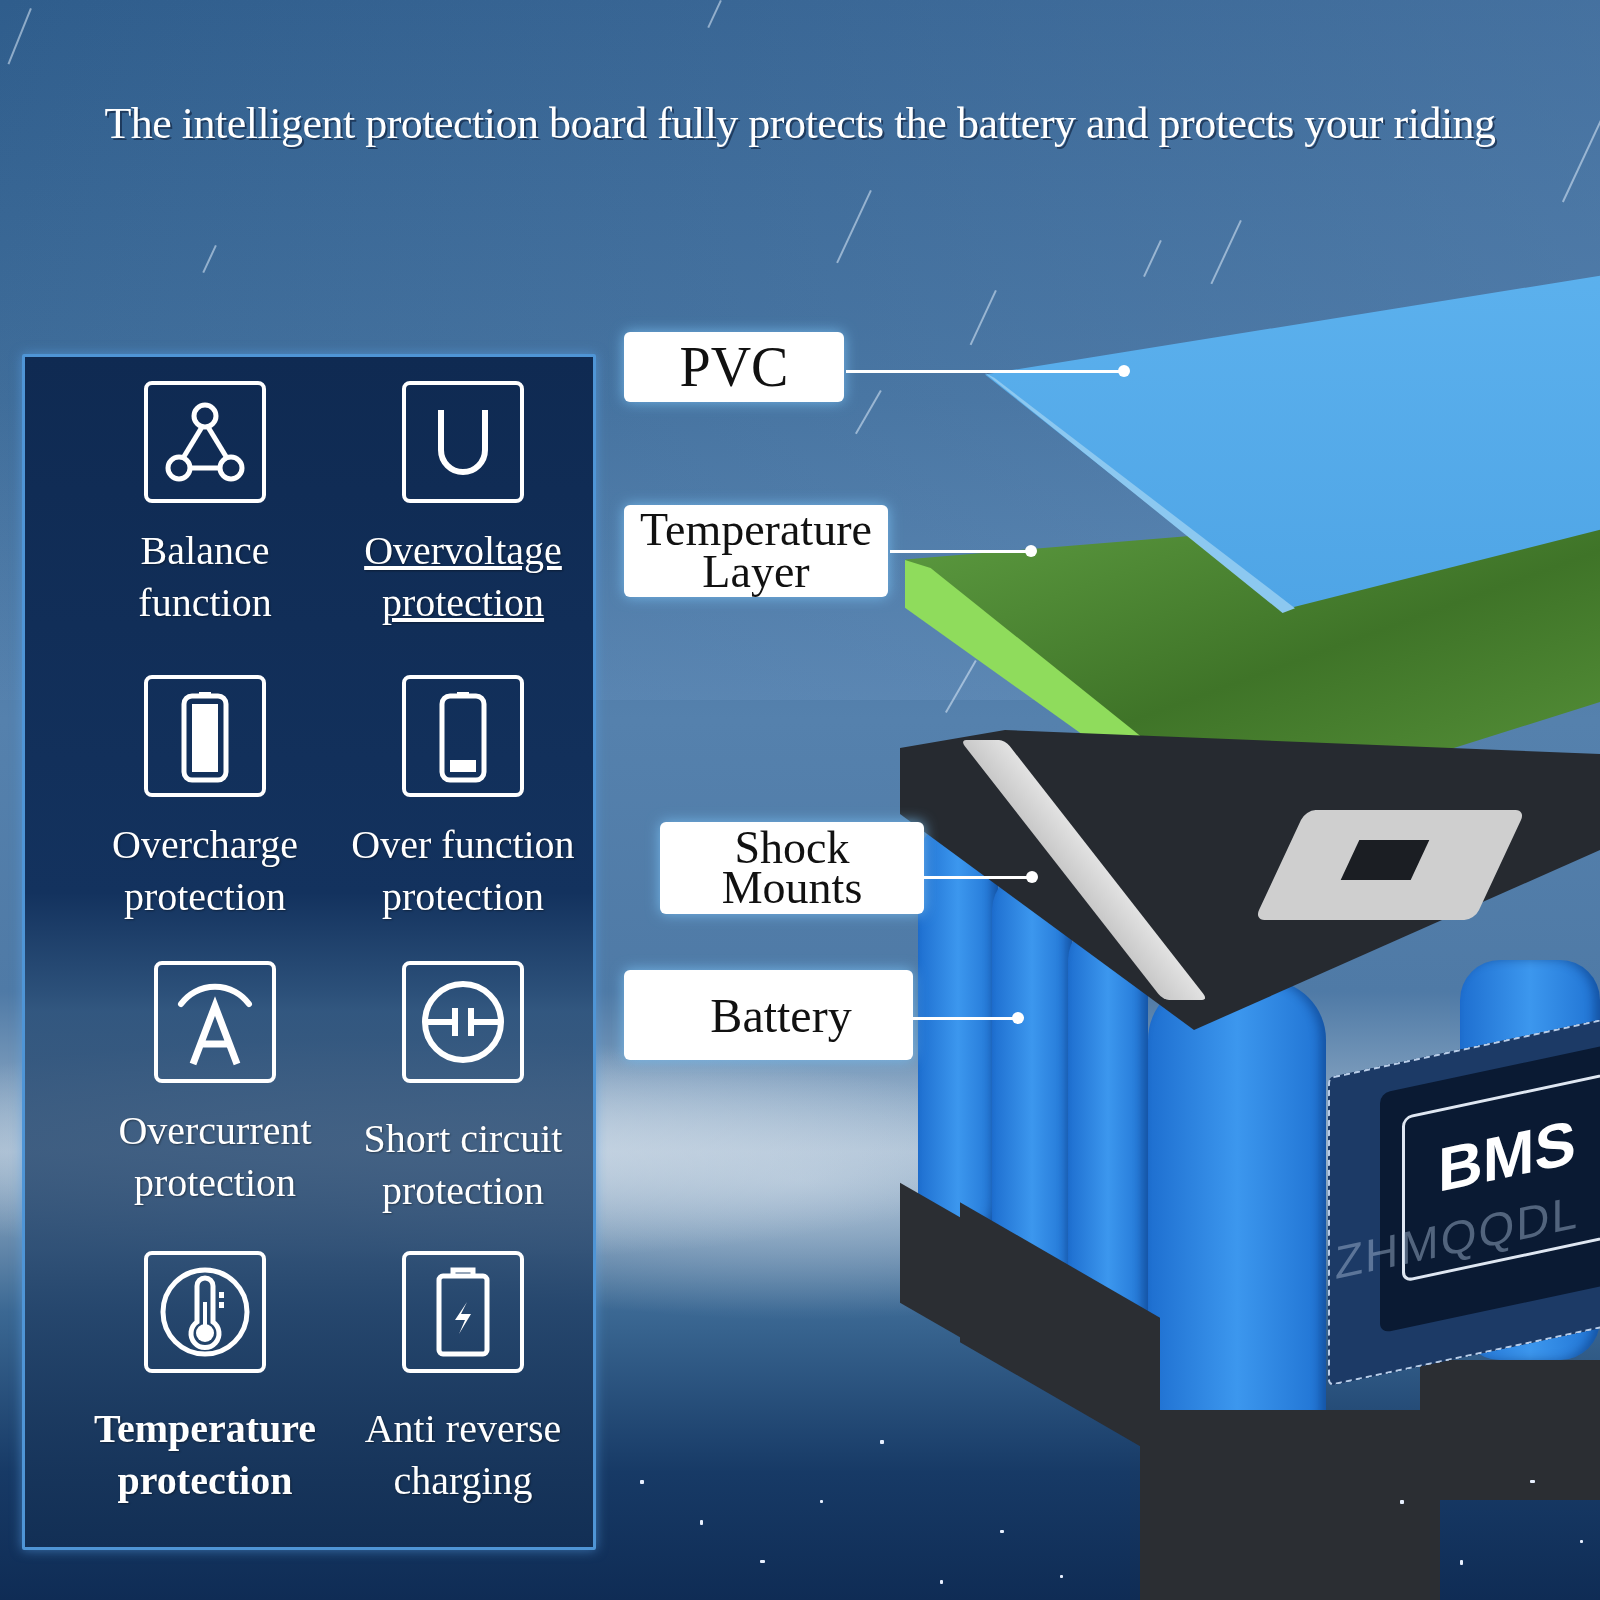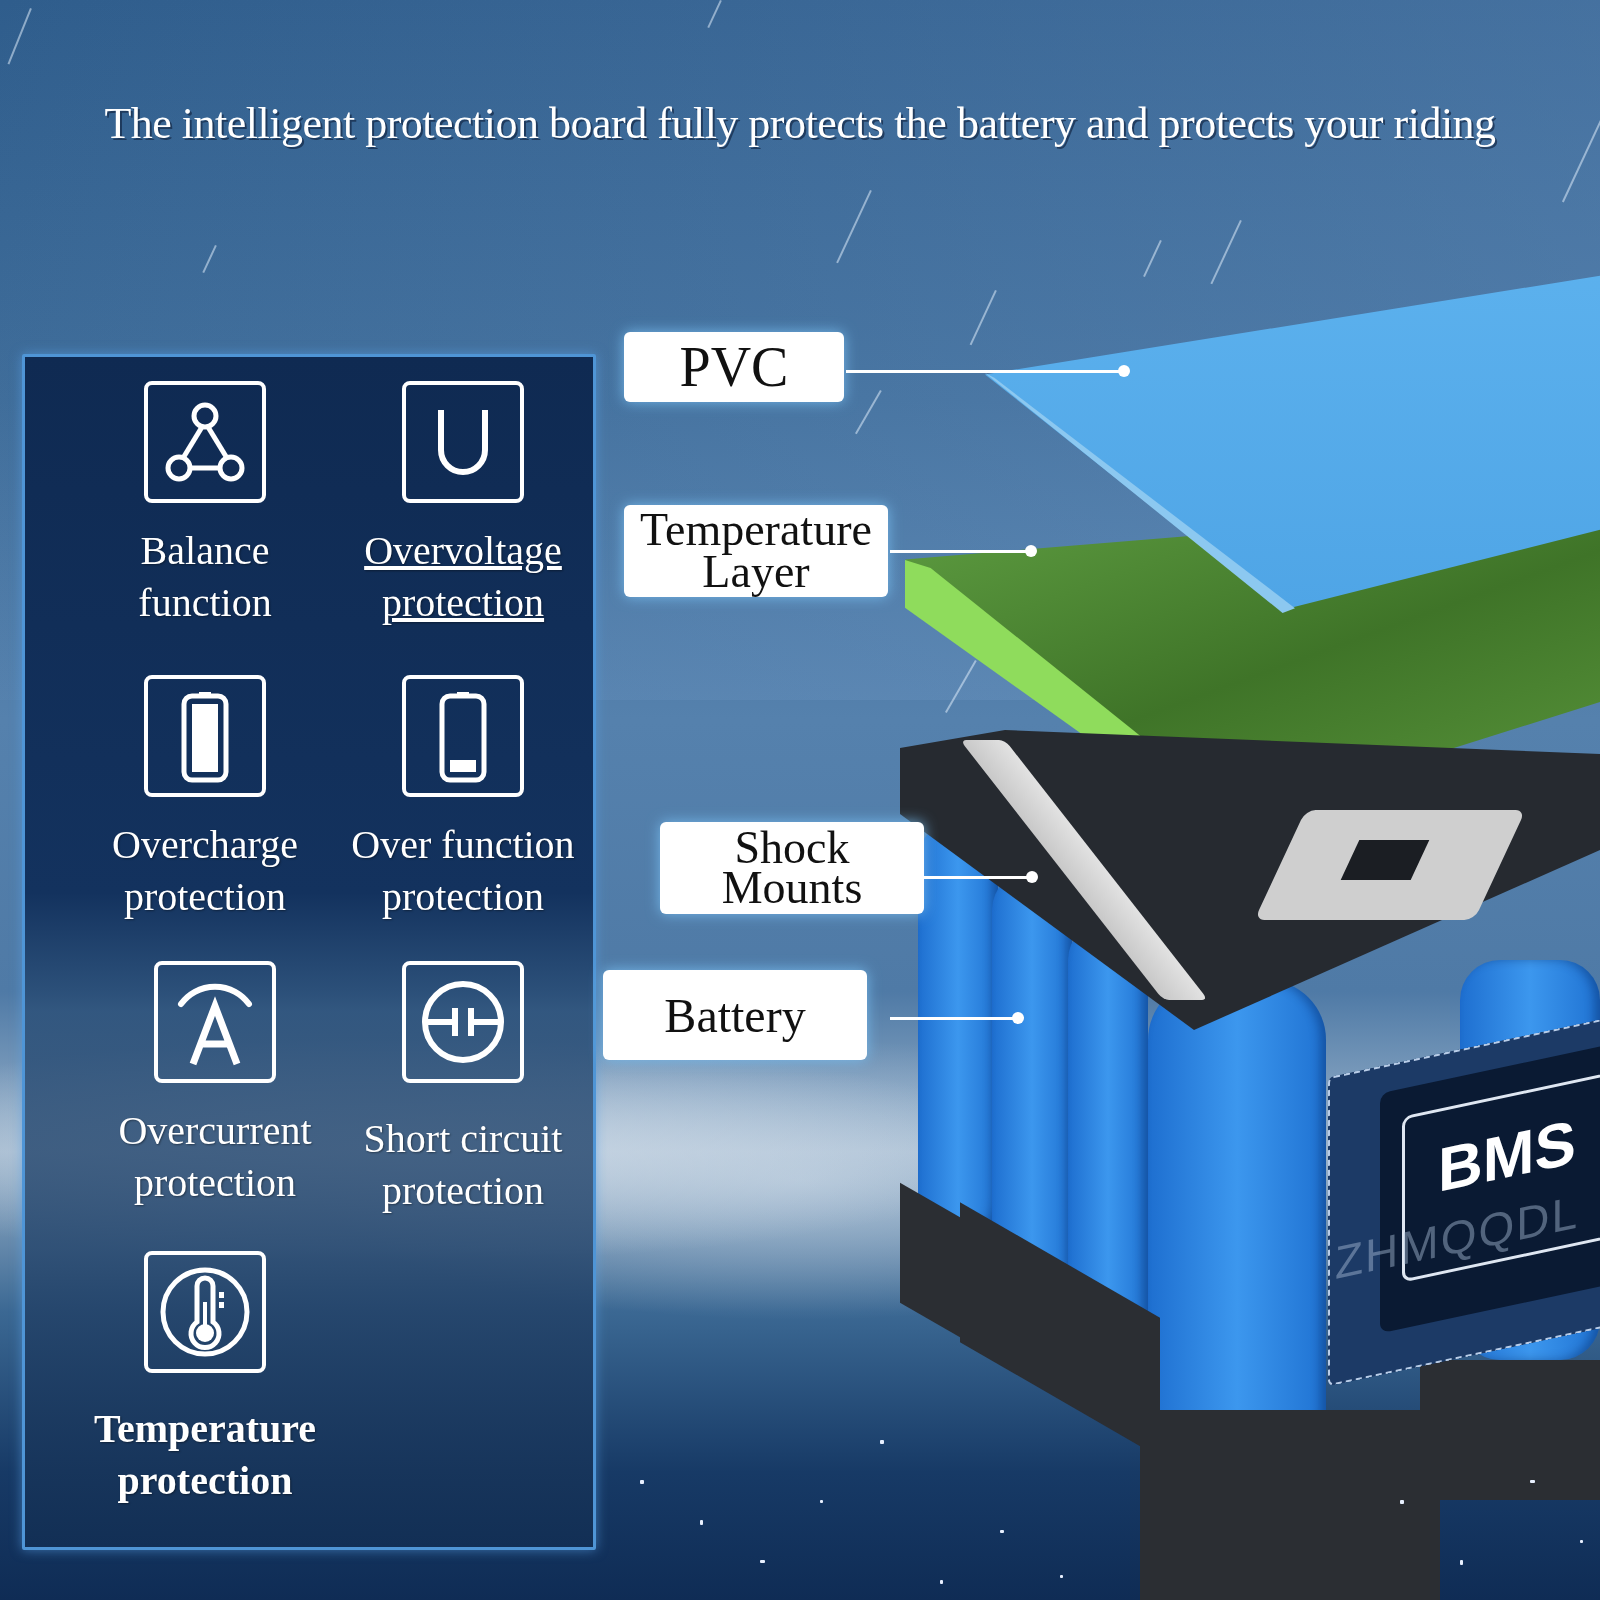--- a/index.html
+++ b/index.html
@@ -232,20 +232,31 @@
         <circle cx="50" cy="71" r="9" fill="#fff"></circle>
         <rect x="48" y="40" width="4" height="28" fill="#fff"></rect>
         <rect x="64" y="30" width="5" height="6" fill="#fff"></rect>
           <rect x="64" y="40" width="5" height="6" fill="#fff"></rect>
       </svg>
     </div>
     <div class="feature-label" style="margin-top:30px;font-weight:bold;">Temperature
 protection</div>
   </div>
 
+  <div class="feature" style="left:308px;top:894px;">
+    <div class="icon-box">
+      <svg viewBox="0 0 100 100">
+        <path d="M40 14 V8 H60 V14" fill="none" stroke="#fff" stroke-width="5"></path>
+        <rect x="26" y="14" width="48" height="78" rx="4" fill="none" stroke="#fff" stroke-width="5"></rect>
+        <path d="M54 40 L42 58 H52 L46 72 L58 52 H48 Z" fill="#fff"></path>
+      </svg>
+    </div>
+    <div class="feature-label" style="margin-top:30px;">Anti reverse
+charging</div>
+  </div>
 </div>
 
 <div class="green-sheet"></div>
 <div class="green-edge"></div>
 
 <div class="pack">
   <div class="cell" style="left:18px;top:100px;height:420px;"></div>
   <div class="cell" style="left:92px;top:150px;height:440px;"></div>
   <div class="cell" style="left:168px;top:200px;height:470px;"></div>
   <div class="cell" style="left:248px;top:260px;height:490px;width:178px;border-radius:60px;"></div>
@@ -296,17 +307,17 @@
 <div class="leader" style="left:890px;top:550px;width:140px;"></div>
 <div class="leader-dot" style="left:1025px;top:545px;"></div>
 
 <div class="callout" style="left:660px;top:822px;width:264px;height:92px;font-size:46px;line-height:40px;">
   <span>Shock
 Mounts</span>
 </div>
 <div class="leader" style="left:890px;top:876px;width:140px;"></div>
 <div class="leader-dot" style="left:1026px;top:871px;"></div>
 
-<div class="callout" style="left:603px;top:970px;width:264px;height:90px;font-size:48px;">
+<div class="callout" style="left:624px;top:970px;width:264px;height:90px;font-size:48px;padding-left:25px;">
   <span>Battery</span>
 </div>
 <div class="leader" style="left:890px;top:1017px;width:130px;"></div>
 <div class="leader-dot" style="left:1012px;top:1012px;"></div>
 
 </body></html>

